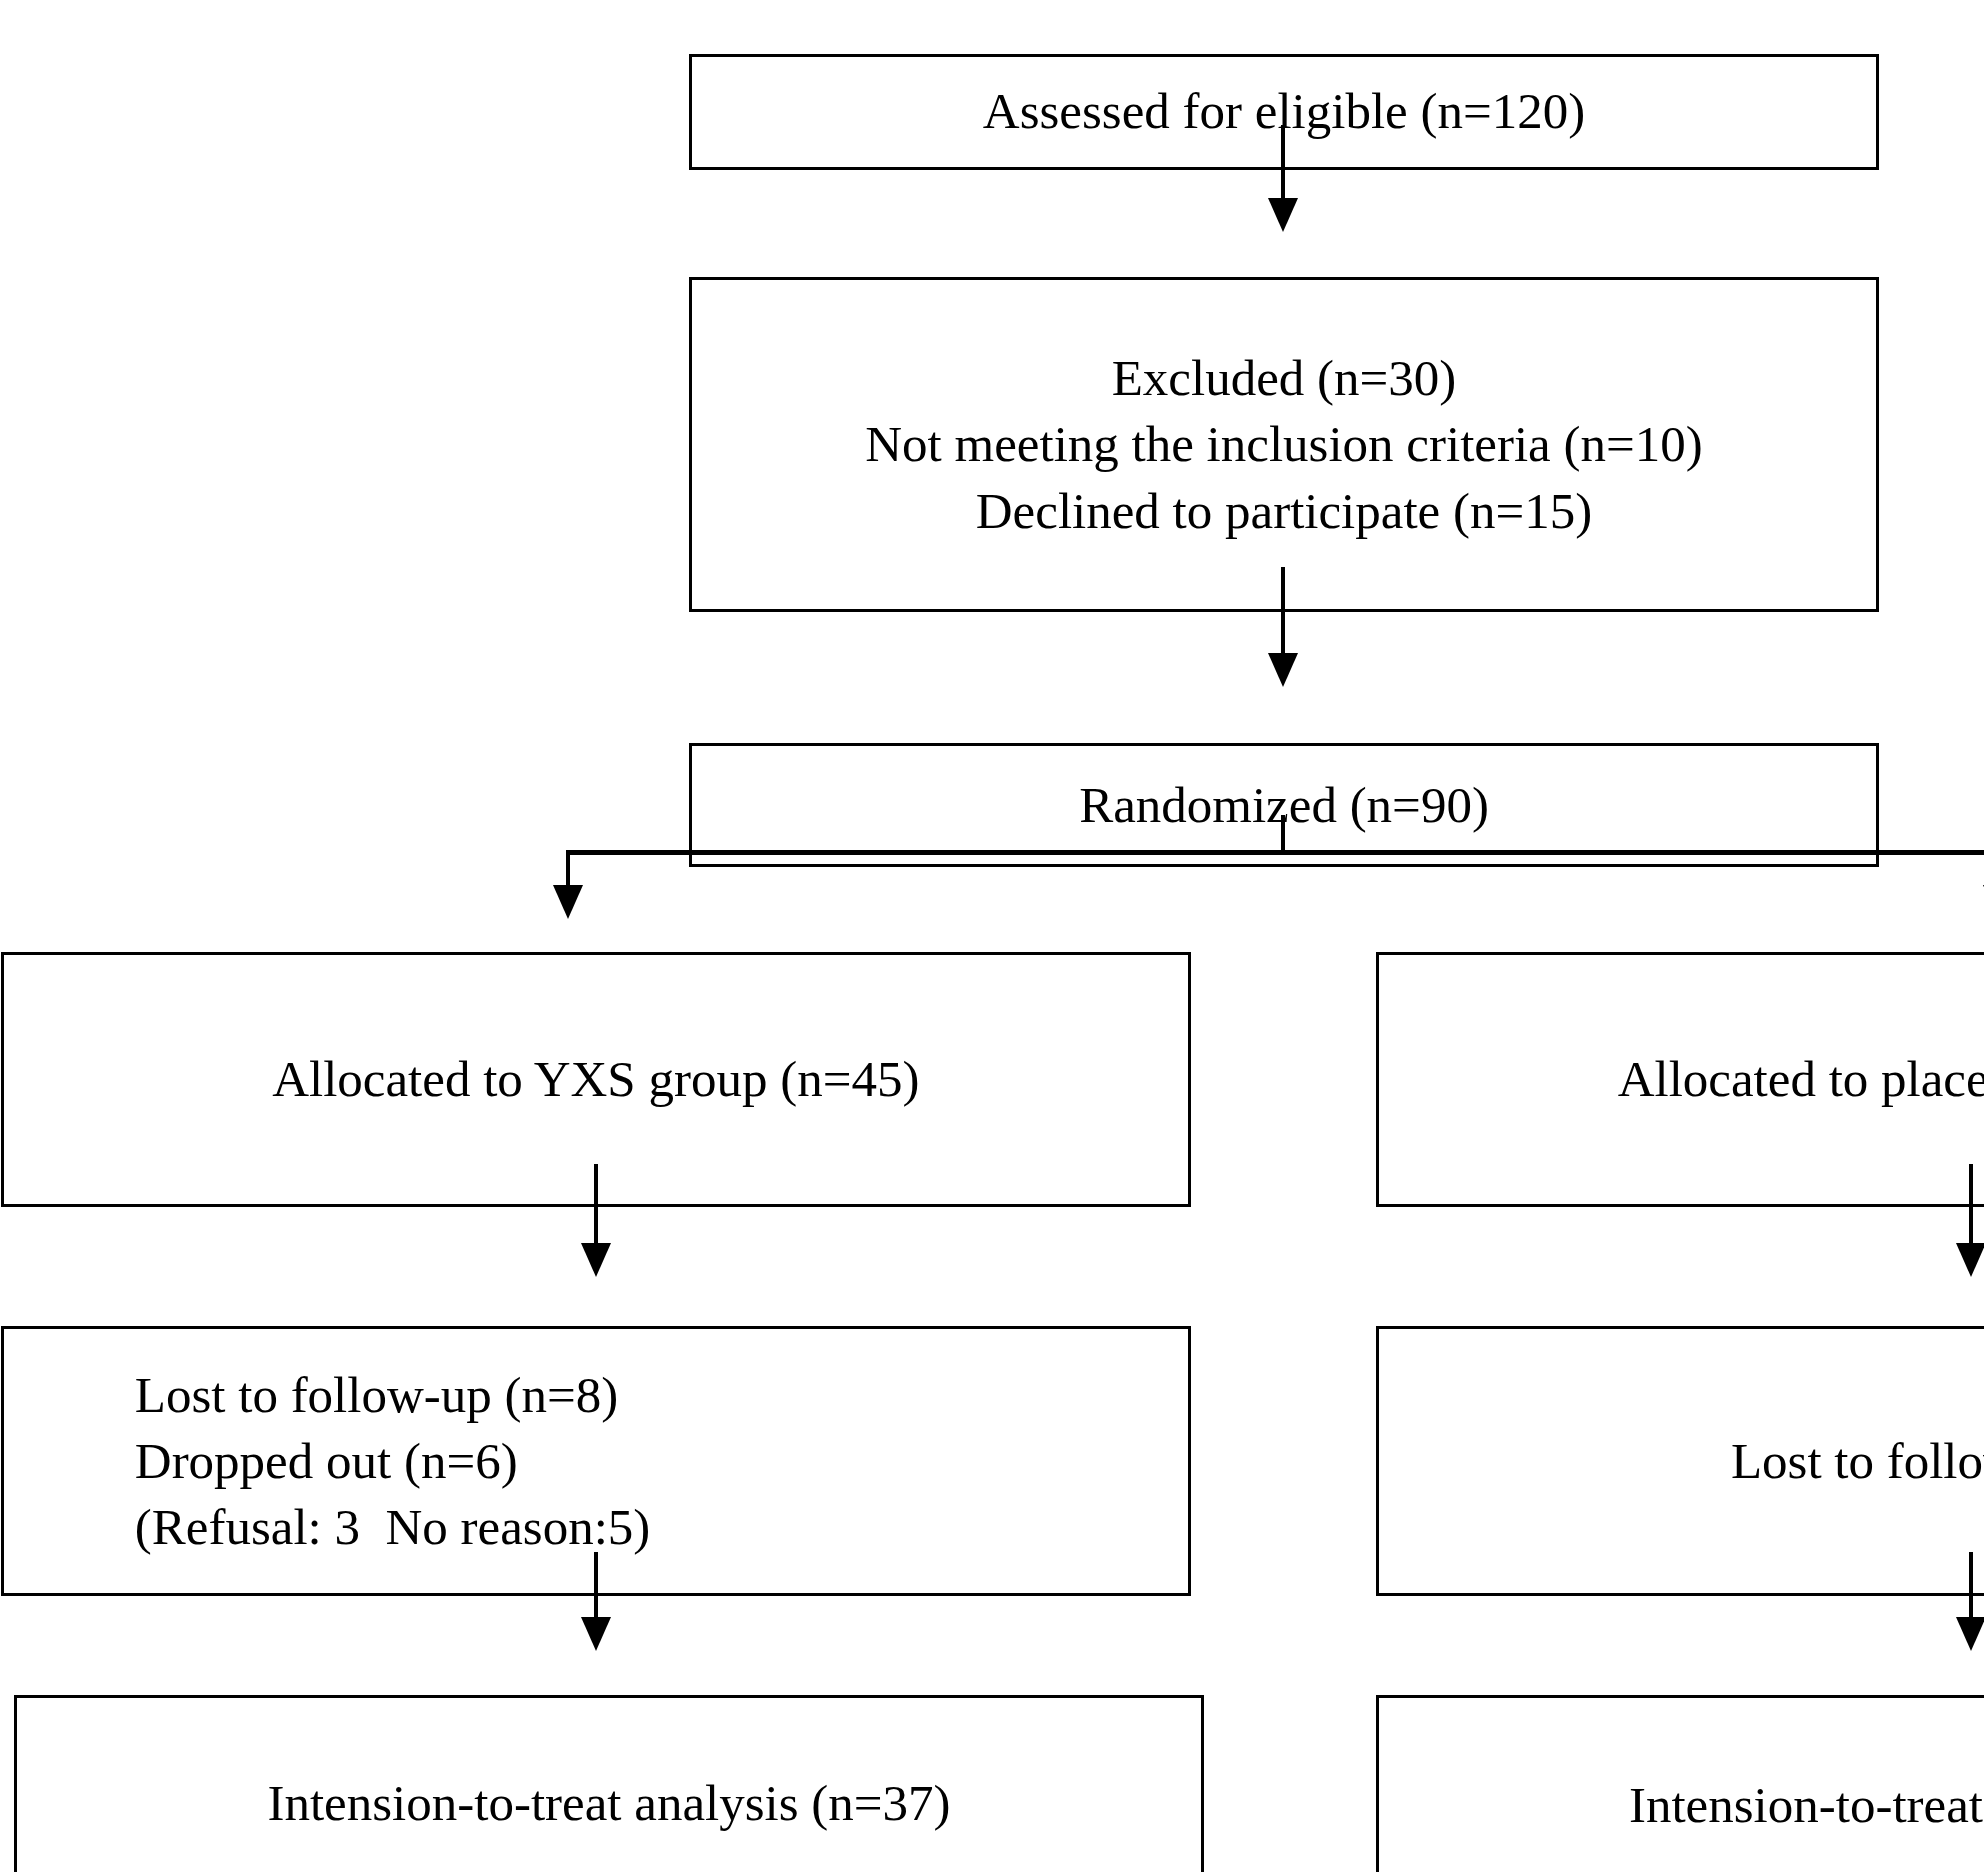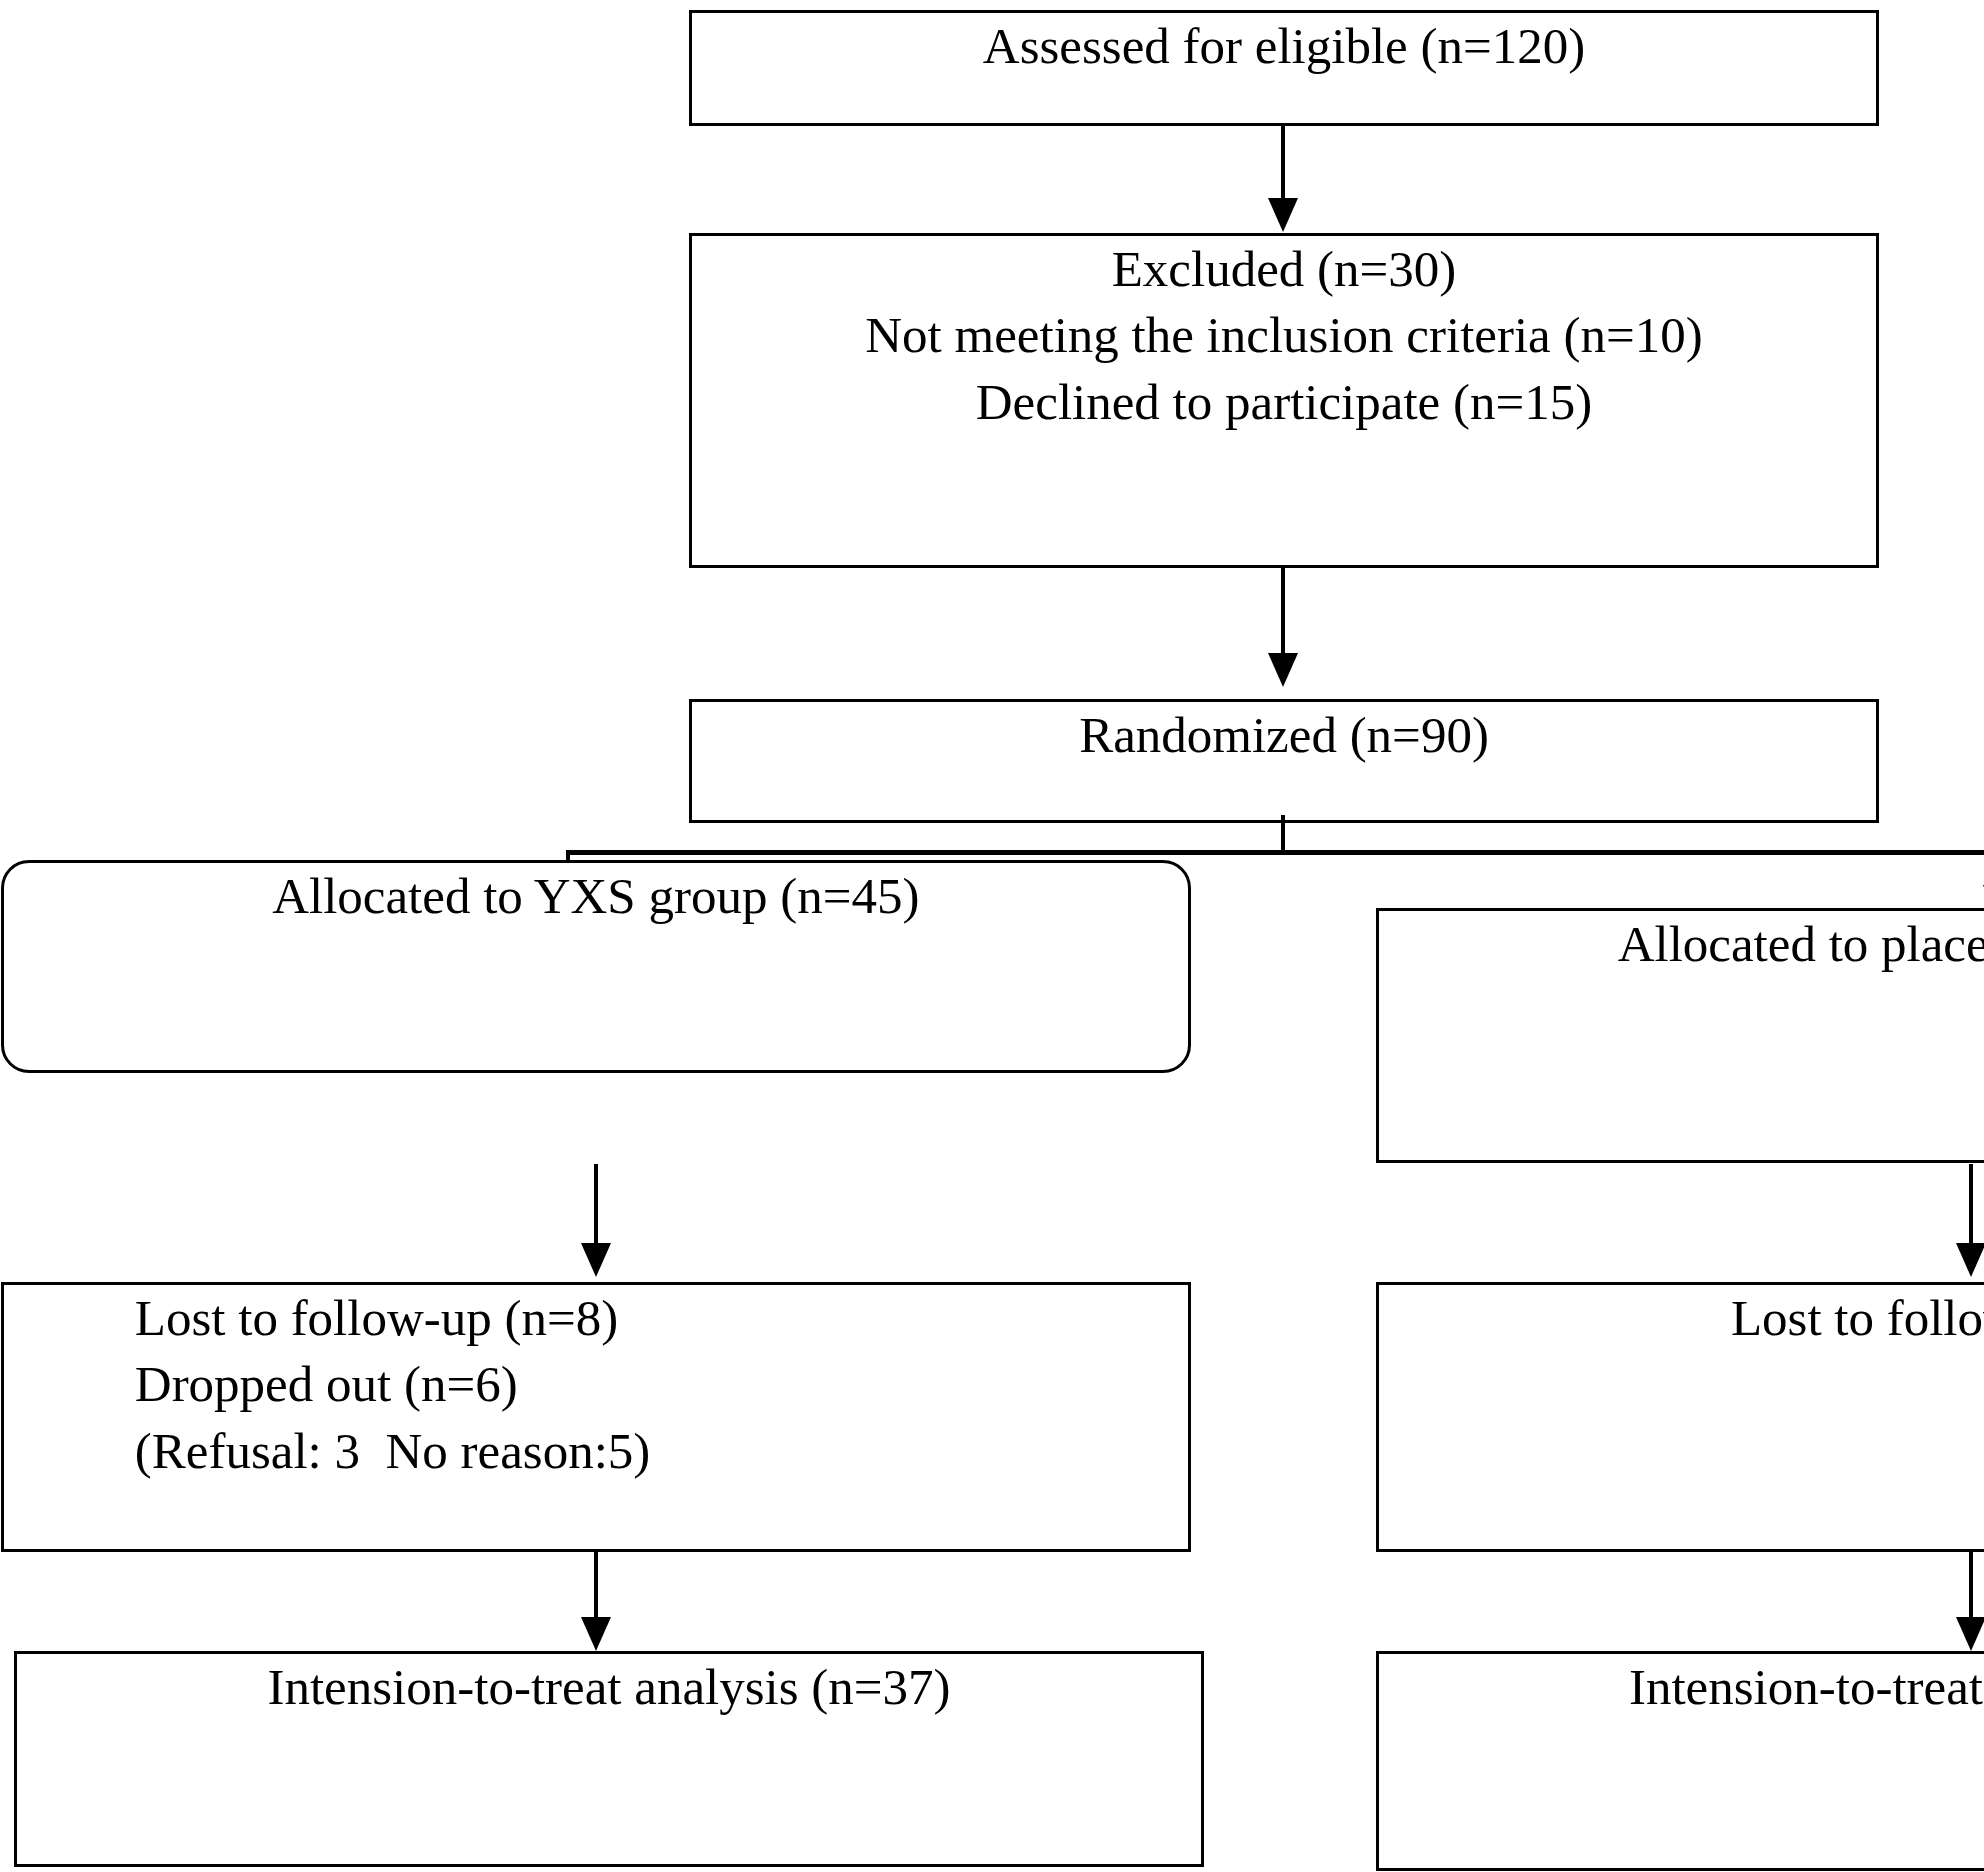--- a/index.html
+++ b/index.html
@@ -14,20 +14,22 @@
   }
 
   
   .node{
     position:absolute;
     box-sizing:border-box;
     border:3.6px solid #000000;
     background:#ffffff;
     display:flex;
     flex-direction:column;
+    justify-content:center;
+    margin-top:44px;
   }
   .node.center-align{align-items:center;}
   .node.left-align{align-items:flex-start;}
 
   .line{
     font-size:51px;
     line-height:1.30;
     white-space:pre;
     letter-spacing:0px;
   }
@@ -77,21 +79,21 @@
     <div class="line">Randomized (n=90)</div>
   </div>
 
   <div class="vline" style="left:1281px; top:815px; height:38px;"></div>
   <div class="hbar" style="left:566px; top:850px; width:1434px;"></div>
   <div class="vline" style="left:566px; top:850px; height:44px;"></div>
   <div class="arrowhead" style="left:553px; top:885px;"></div>
 
   <div class="arrowhead" style="left:1983px; top:885px;"></div>
 
-  <div class="node center-align" style="left:0.8px; top:860px; width:1190px; height:213px;border-radius:28px;">
+  <div class="node center-align" style="left:0.8px; top:908px; width:1190px; height:255px;">
     <div class="line">Allocated to YXS group (n=45)</div>
   </div>
 
   <div class="node center-align" style="left:1376px; top:908px; width:1189px; height:255px;">
     <div class="line">Allocated to placebo group (n=45)</div>
   </div>
 
   <div class="vline" style="left:594px; top:1164px; height:85px;"></div>
   <div class="arrowhead" style="left:581px; top:1243px;"></div>
 

